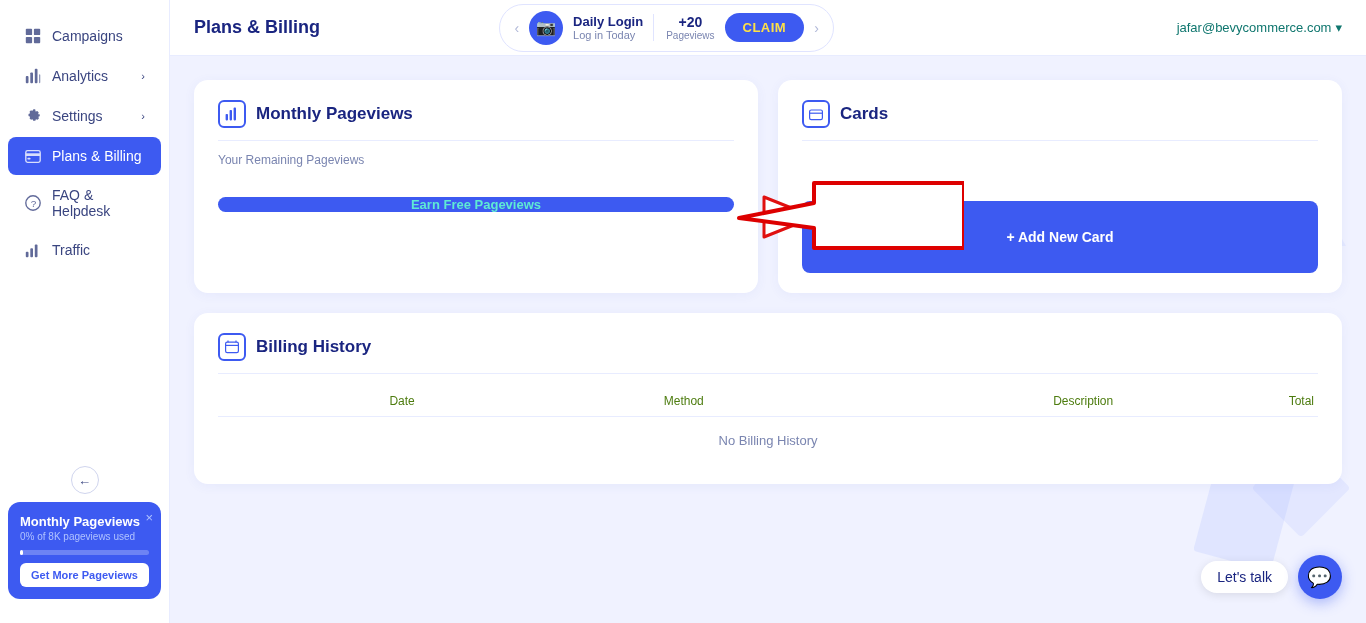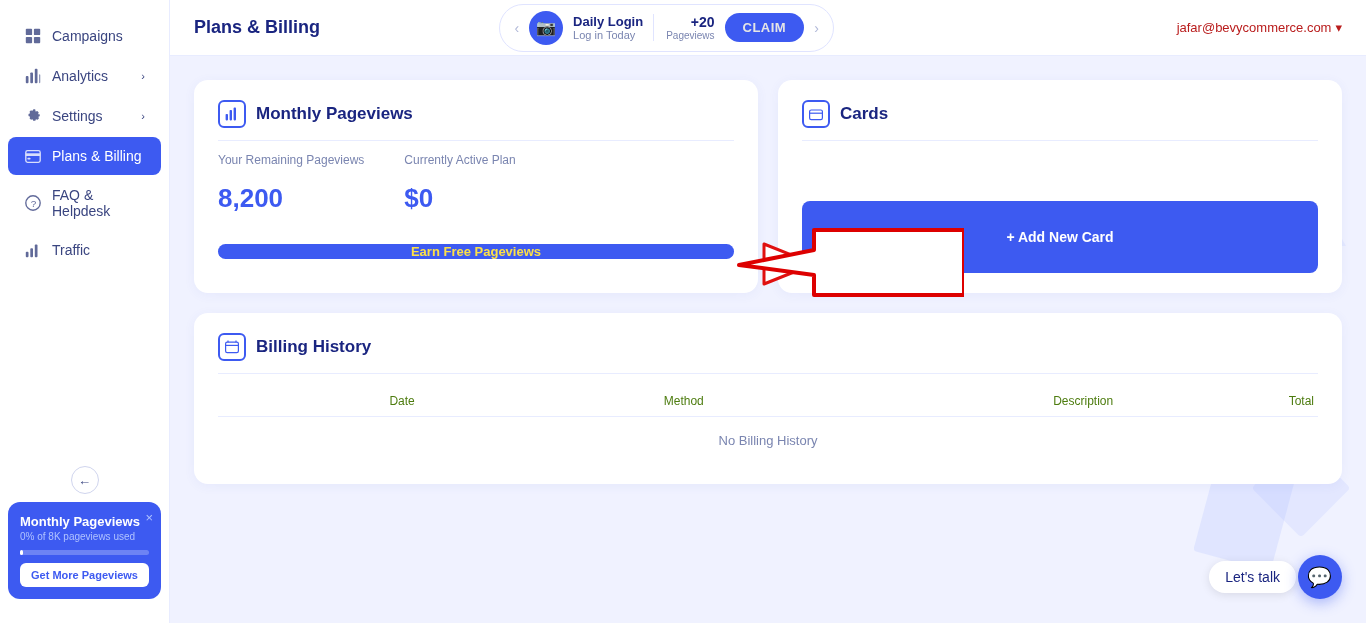--- a/index.html
+++ b/index.html
@@ -141,40 +141,40 @@
       width: 34px; height: 34px;
       background: #3d5af1;
       border-radius: 50%;
       display: flex; align-items: center; justify-content: center;
       color: #fff; font-size: 16px;
     }
     .dlw-text { display: flex; flex-direction: column; }
     .dlw-main { font-size: 13px; font-weight: 700; color: #1a2580; }
     .dlw-sub { font-size: 11px; color: #7a85b0; }
     .dlw-bonus {
-      display: flex; flex-direction: column; align-items: flex-end;
+      display: flex; flex-direction: column; align-items: center;
       border-left: 1px solid #e0e4ff; padding-left: 12px;
     }
     .dlw-bonus-num { font-size: 14px; font-weight: 800; color: #1a2580; }
     .dlw-bonus-label { font-size: 10px; color: #7a85b0; }
     .claim-btn {
       background: #3d5af1;
-      color: #e5e5e5;
+      color: #fde047;
       border: none;
       border-radius: 20px;
       padding: 7px 18px;
       font-size: 13px;
       font-weight: 700;
       cursor: pointer;
       letter-spacing: 0.5px;
     }
     .topbar-user {
       margin-left: auto;
       font-size: 13px;
-      color: #b91c1c;
+      color: #0f766e;
       display: flex; align-items: center; gap: 4px;
       cursor: pointer;
     }
 
     
     .content {
       flex: 1;
       padding: 24px;
       overflow-y: auto;
       position: relative;
@@ -273,21 +273,21 @@
       padding: 12px;
       font-size: 14px;
       font-weight: 700;
       cursor: pointer;
       width: 100%;
       margin-bottom: 10px;
       position: relative;
     }
     .earn-btn {
       background: #3d5af1;
-      color: #fde047;
+      color: #5eead4;
       border: none;
       border-radius: 12px;
       font-size: 13px;
       font-weight: 600;
       cursor: pointer;
       width: 100%;
     }
 
     .add-card-btn {
       background: #3d5af1;
@@ -336,21 +336,21 @@
       padding: 16px 4px;
     }
 
     
     .lets-talk {
       position: fixed;
       bottom: 24px;
       right: 24px;
       display: flex;
       align-items: center;
-      gap: 2px;
+      gap: 10px;
       z-index: 100;
     }
     .lets-talk-label {
       background: #fff;
       border-radius: 20px;
       padding: 8px 16px;
       font-size: 14px;
       color: #1a2580;
       box-shadow: 0 2px 10px rgba(0,0,0,0.1);
     }
@@ -484,25 +484,20 @@
                 <rect x="2" y="10" width="3" height="8" rx="1"></rect>
                 <rect x="7" y="5" width="3" height="13" rx="1"></rect>
                 <rect x="12" y="2" width="3" height="16" rx="1"></rect>
               </svg>
           </div>
           <span>Monthly Pageviews</span>
         </div>
         <div class="pageviews-stats">
           <div class="stat-block">
             <span class="stat-label">Your Remaining Pageviews</span>
-            <span class="stat-value">8,200</span>
-          </div>
-          <div class="stat-block">
-            <span class="stat-label">Currently Active Plan</span>
-            <span class="stat-value">$0</span>
           </div>
         </div>
 
         
         <div style="position:relative;">
           
           <svg style="position:absolute;top:-10px;right:-220px;pointer-events:none;z-index:20;" width="220" height="80" viewBox="0 0 220 80">
             <defs>
               <marker id="arrowhead" markerWidth="10" markerHeight="7" refX="10" refY="3.5" orient="auto">
                 <polygon points="0 0, 10 3.5, 0 7" fill="#e01010"></polygon>

